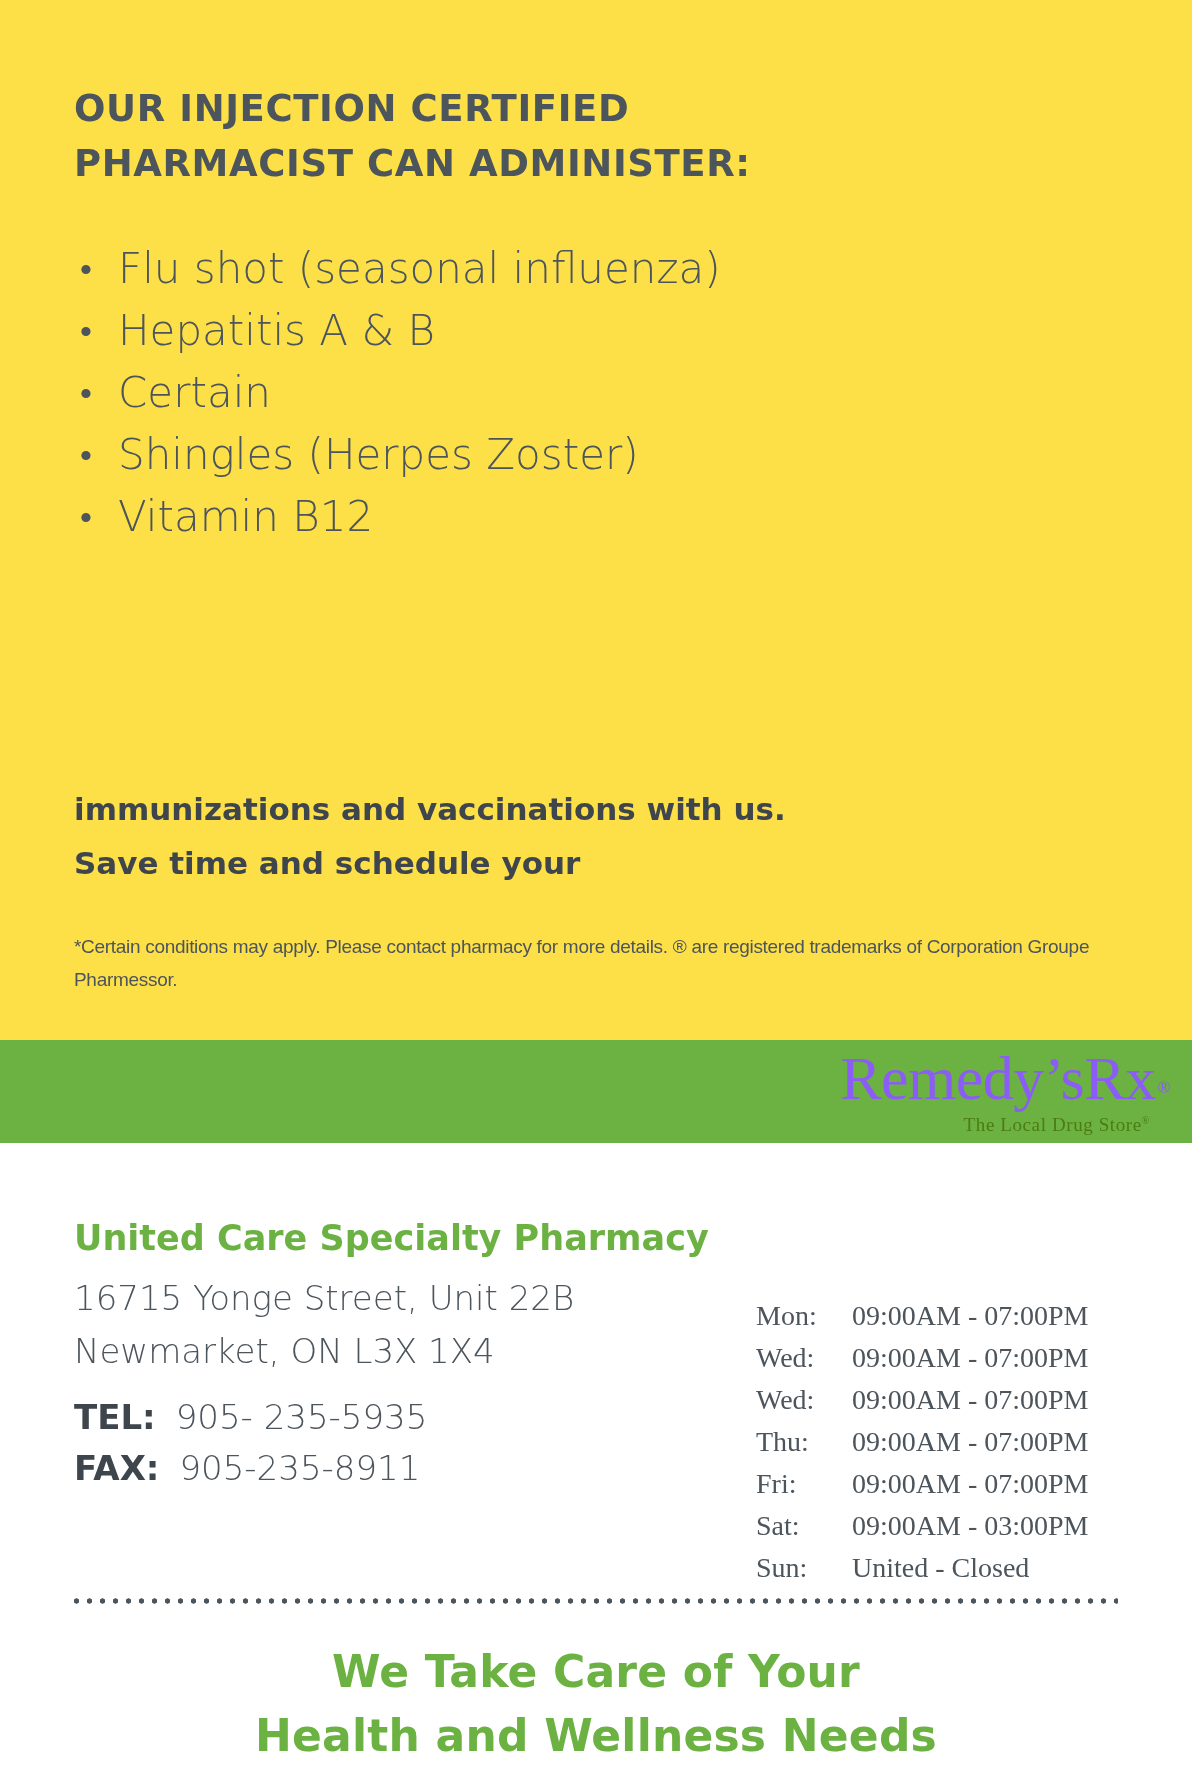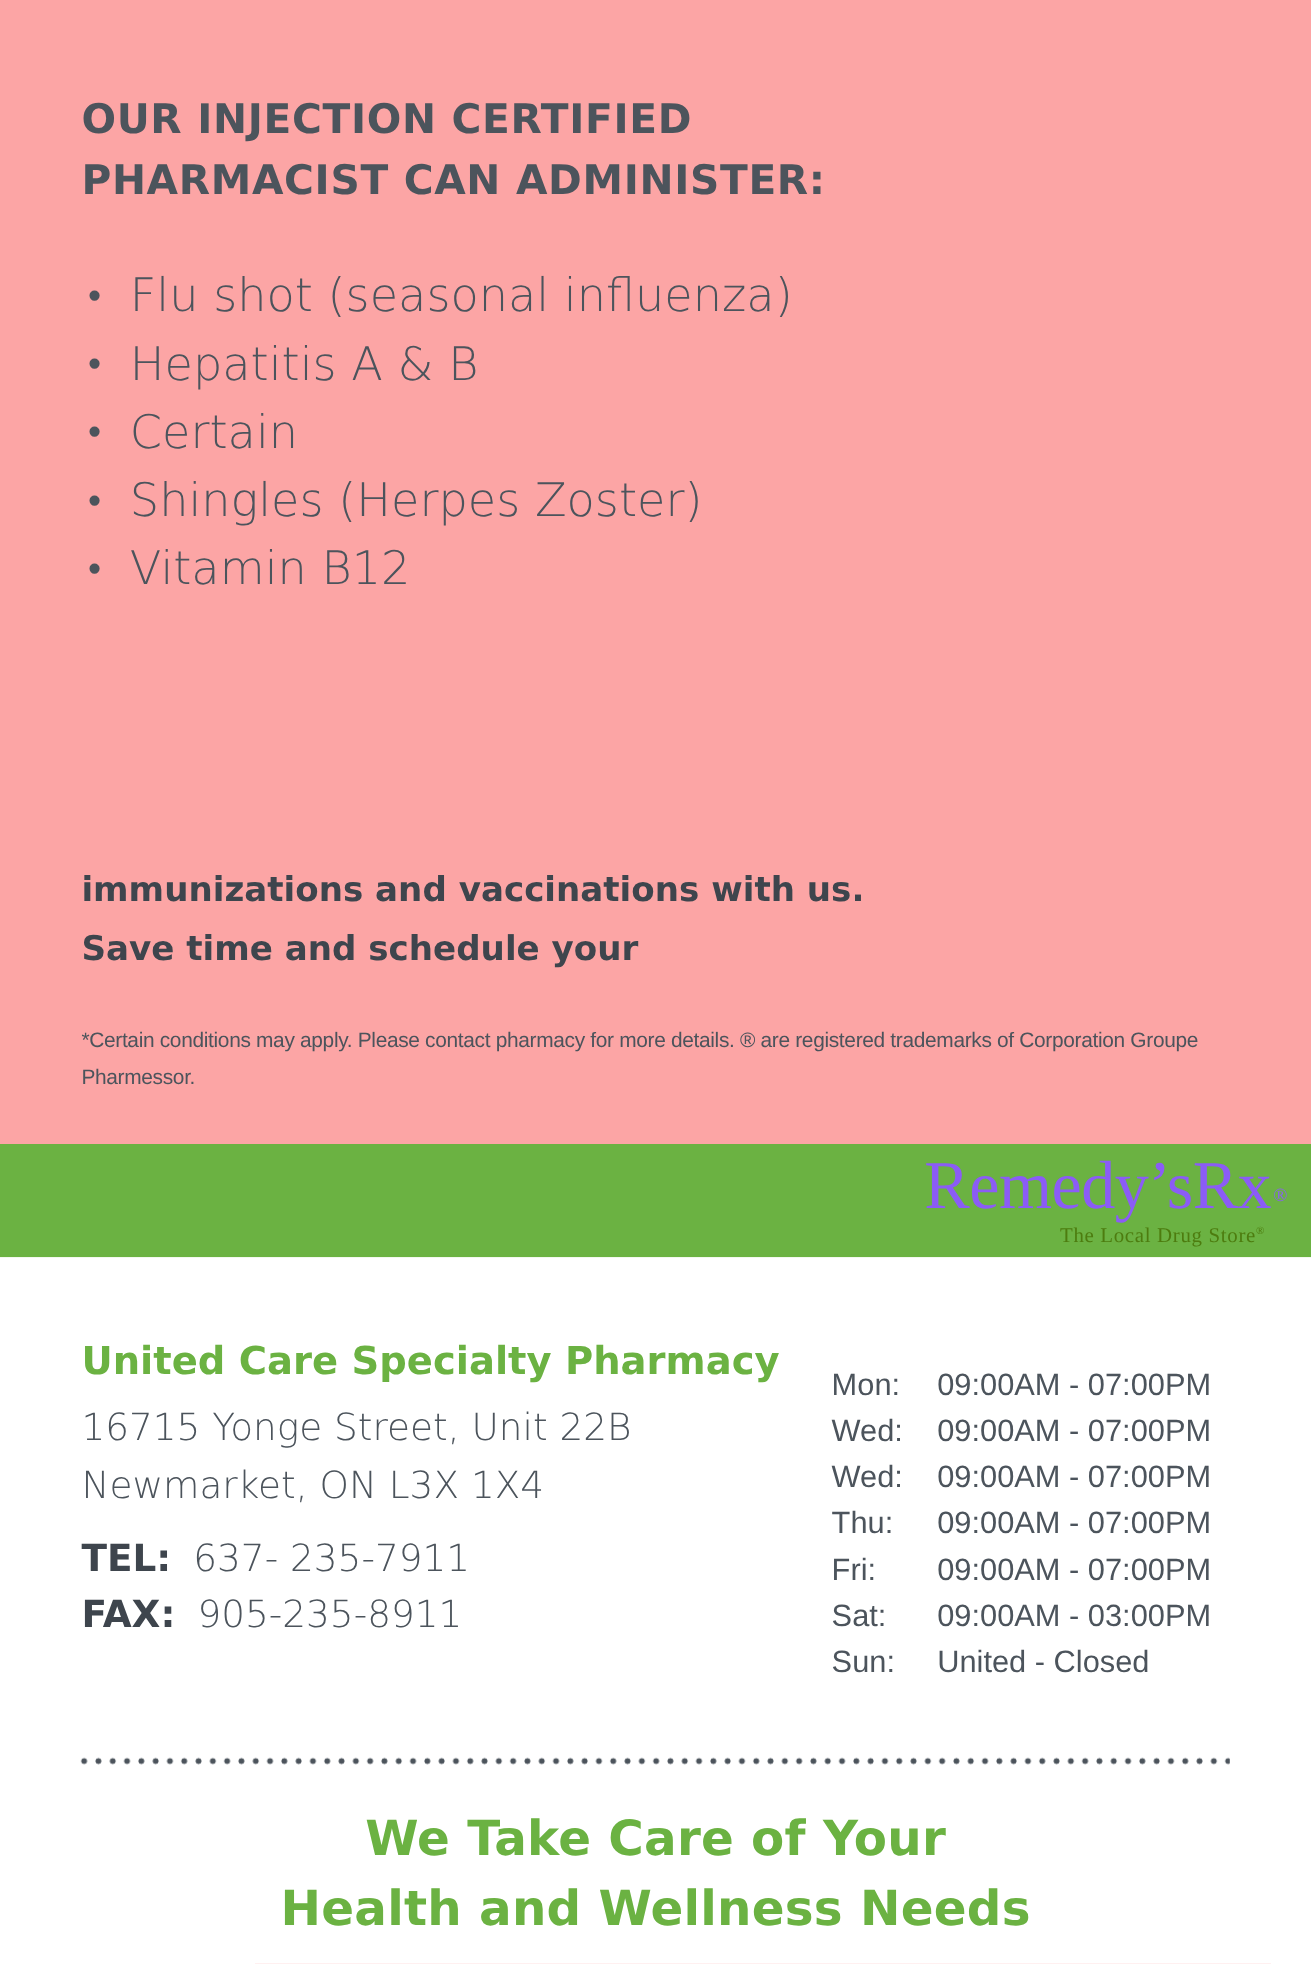--- a/index.html
+++ b/index.html
@@ -20,21 +20,21 @@
     overflow: hidden;
   }
 
   
   .top-panel {
     position: absolute;
     left: 0;
     top: 0;
     width: 1192px;
     height: 1040px;
-    background: #fca5a5;
+    background: #fde047;
   }
 
   .headline {
     position: absolute;
     left: 74px;
     top: 82px;
     width: 860px;
     font-family: "DejaVu Sans", sans-serif;
     font-weight: 700;
     font-size: 37px;
@@ -191,22 +191,22 @@
   .contact .c-row { display: block; white-space: nowrap; }
   .contact .c-label {
     font-weight: 700;
     color: #3e454d;
     margin-right: 20px;
   }
 
   .hours {
     position: absolute;
     left: 756px;
-    top: 1238px;
-    font-family: Liberation Sans, sans-serif;
+    top: 1295px;
+    font-family: Liberation Serif, serif;
     font-weight: 300;
     font-size: 28px;
     line-height: 42px;
     color: #4c545c;
   }
   .hours table { border-collapse: collapse; }
   .hours td { padding: 0; white-space: nowrap; vertical-align: top; }
   .hours td.day { width: 96px; }
 
   .dotted-divider {
@@ -274,21 +274,21 @@
   <div class="lower"></div>
 
   <div class="store-name">United Care Specialty Pharmacy</div>
 
   <div class="address">
     <span class="addr-line">16715 Yonge Street, Unit 22B</span>
     <span class="addr-line">Newmarket, ON L3X 1X4</span>
   </div>
 
   <div class="contact">
-    <span class="c-row"><span class="c-label">TEL:</span><span>637- 235-7911</span></span>
+    <span class="c-row"><span class="c-label">TEL:</span><span>905- 235-5935</span></span>
     <span class="c-row"><span class="c-label">FAX:</span><span>905-235-8911</span></span>
   </div>
 
   <div class="hours">
     <table>
       <tbody>
         <tr>
           <td class="day">Mon:</td>
           <td class="time">09:00AM - 07:00PM</td>
         </tr>

